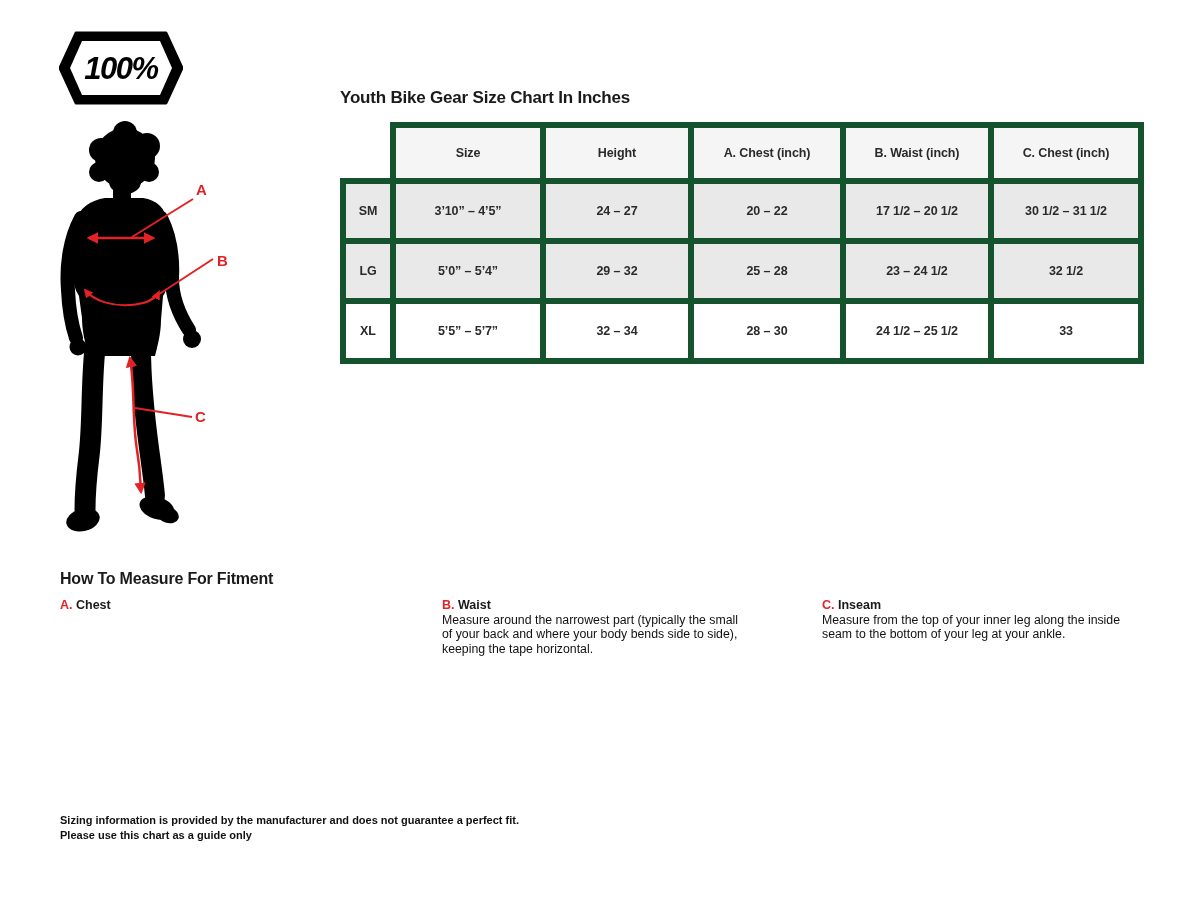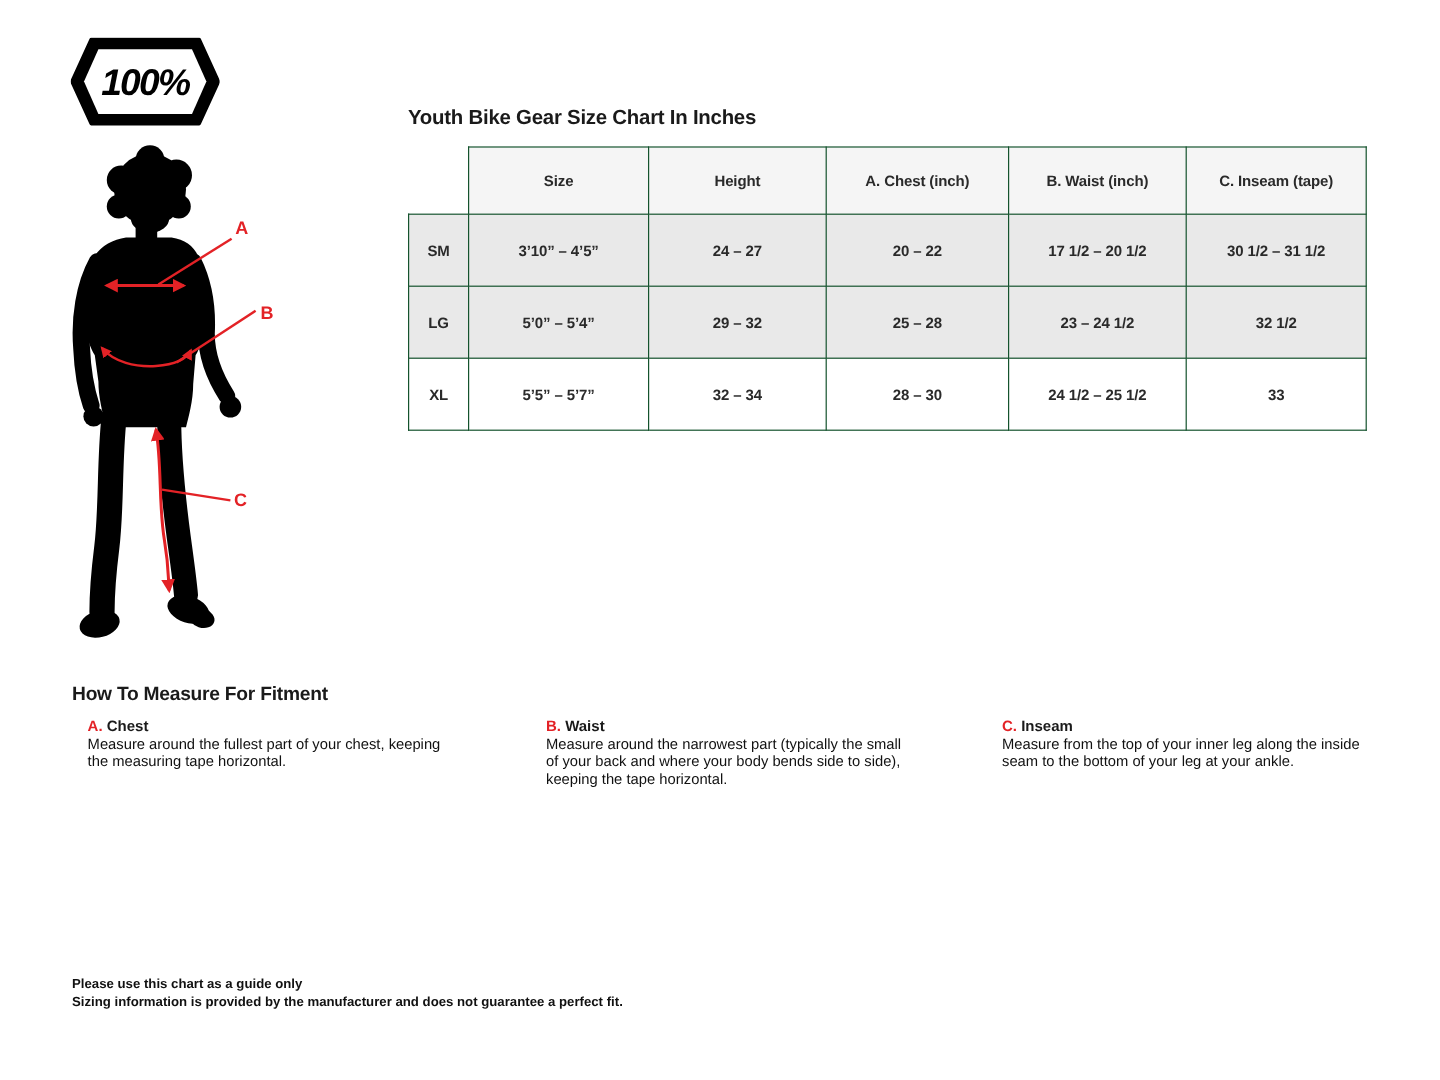--- a/index.html
+++ b/index.html
@@ -7,31 +7,31 @@
   body { position:relative; font-family:"Liberation Sans", sans-serif; color:#1d1d1b; }
 
   .logo { position:absolute; left:59px; top:31px; width:124px; height:74px; }
 
   .figure-wrap { position:absolute; left:55px; top:120px; width:180px; height:420px; }
 
   .table-title { position:absolute; left:340px; top:88px; font-size:17px; font-weight:700; letter-spacing:-0.2px; color:#1a1a1a; }
 
   table.size-table { position:absolute; left:340px; top:122px; width:798px; border-collapse:collapse; table-layout:fixed; }
   .size-table th, .size-table td {
-      border:1px solid #14532d; text-align:center; vertical-align:middle;
+      border:6px solid #14532d; text-align:center; vertical-align:middle;
       font-size:12.5px; font-weight:700; color:#2a2a2a; letter-spacing:-0.1px;
   }
   .size-table thead th { height:56px; background:#f5f5f5; }
   .size-table thead th.blank { border:none; background:#ffffff; }
   .size-table tbody td { height:60px; background:#ffffff; }
   .size-table tbody tr.striped td { background:#e9e9e9; }
 
   .measure-title { position:absolute; left:60px; top:570px; font-size:16px; font-weight:700; letter-spacing:-0.2px; color:#1a1a1a; }
 
-  .measure-col { position:absolute; top:598px; width:305px;margin-left:13px; }
+  .measure-col { position:absolute; top:598px; width:305px; }
   .measure-col.col-a { left:60px; }
   .measure-col.col-b { left:442px; }
   .measure-col.col-c { left:822px; }
   .measure-head { font-size:12.5px; font-weight:700; color:#1a1a1a; margin-bottom:1px; }
   .measure-letter { color:#e32226; }
   .measure-text { font-size:12.3px; line-height:1.16; color:#111111; }
 
   .footer-note { position:absolute; left:60px; top:813px; font-size:11px; font-weight:700; line-height:1.35; color:#111111; }
 </style>
 </head>
@@ -103,21 +103,21 @@
       <col style="width:148px">
       <col style="width:150px">
   </colgroup>
   <thead>
     <tr>
       <th class="blank"></th>
       <th>Size</th>
       <th>Height</th>
       <th>A. Chest (inch)</th>
       <th>B. Waist (inch)</th>
-      <th>C. Inseam (tape)</th>
+      <th>C. Chest (inch)</th>
     </tr>
   </thead>
   <tbody>
     <tr class="striped">
       <td>SM</td>
       <td>3’10” – 4’5”</td>
       <td>24 – 27</td>
       <td>20 – 22</td>
       <td>17 1/2 – 20 1/2</td>
       <td>30 1/2 – 31 1/2</td>
@@ -141,35 +141,34 @@
   </tbody>
 </table>
 
 <div class="measure-title">How To Measure For Fitment</div>
 
 <div class="measure-col col-a">
   <div class="measure-head">
     <span class="measure-letter">A.</span>
     <span>Chest</span>
   </div>
-  <div class="measure-text">Measure around the fullest part of your chest, keeping the measuring tape horizontal.</div>
 </div>
 
 <div class="measure-col col-b">
   <div class="measure-head">
     <span class="measure-letter">B.</span>
     <span>Waist</span>
   </div>
   <div class="measure-text">Measure around the narrowest part (typically the small of your back and where your body bends side to side), keeping the tape horizontal.</div>
 </div>
 
 <div class="measure-col col-c">
   <div class="measure-head">
     <span class="measure-letter">C.</span>
     <span>Inseam</span>
   </div>
   <div class="measure-text">Measure from the top of your inner leg along the inside seam to the bottom of your leg at your ankle.</div>
 </div>
 
 <div class="footer-note">
+  <div>Sizing information is provided by the manufacturer and does not guarantee a perfect fit.</div>
   <div>Please use this chart as a guide only</div>
-  <div>Sizing information is provided by the manufacturer and does not guarantee a perfect fit.</div>
 </div>
 
 </body></html>

